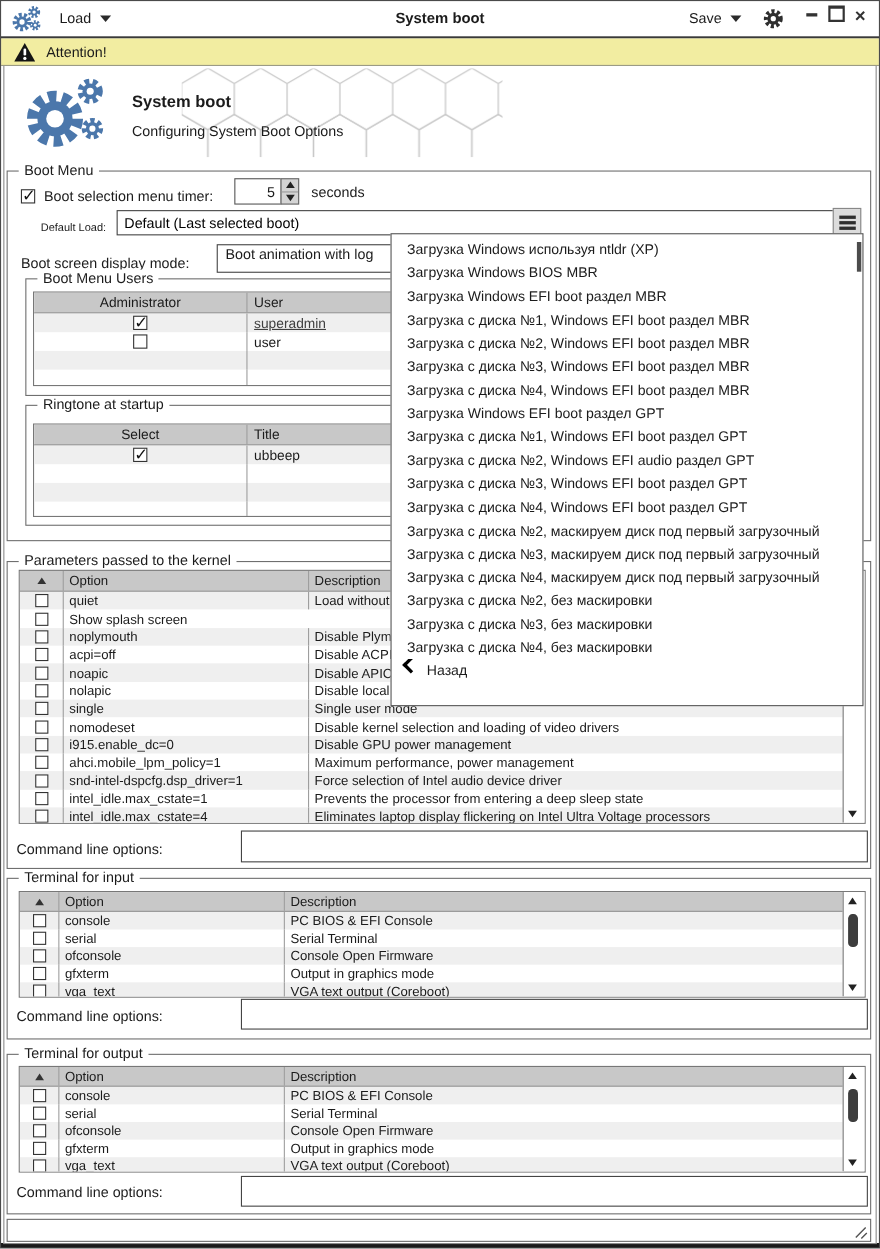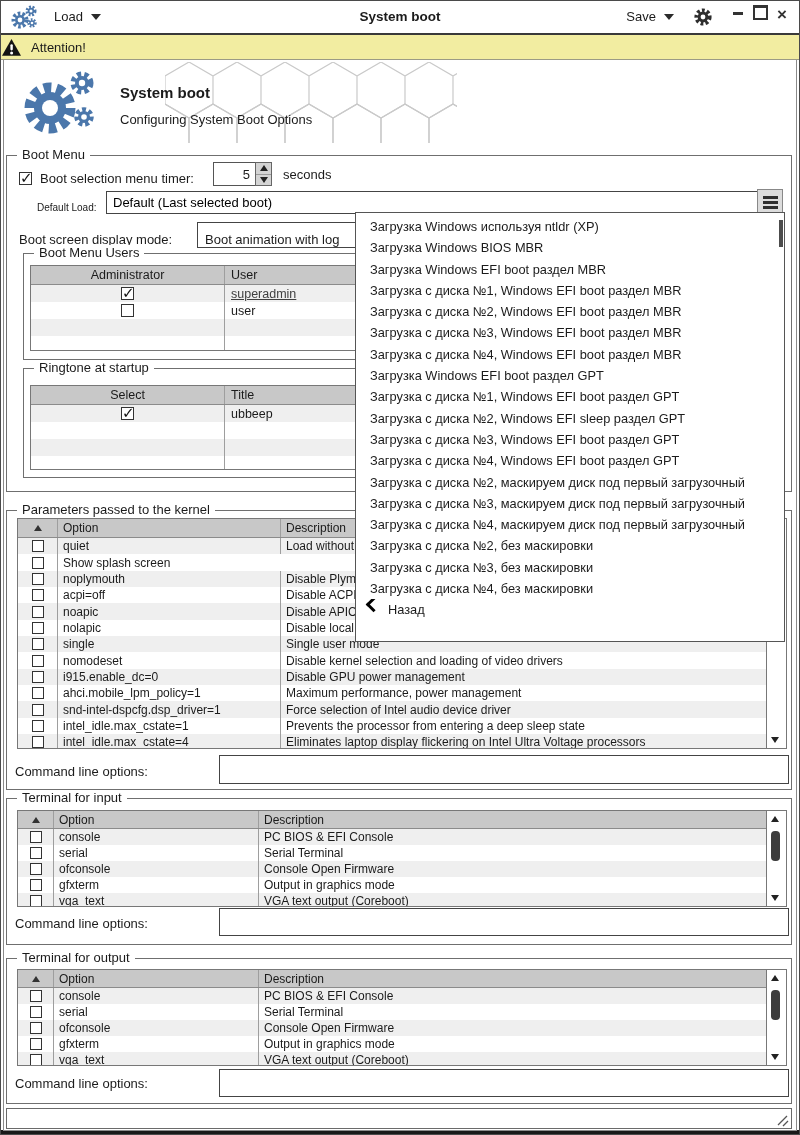--- a/index.html
+++ b/index.html
@@ -12,21 +12,21 @@
   .titlebar{position:absolute;left:0;top:0;width:800px;height:33px;background:#fff;border-bottom:2px solid #3a3a3a;display:flex;align-items:center}
   .tb-title{position:absolute;left:0;right:0;text-align:center;font-weight:bold;font-size:13.5px;pointer-events:none}
   .menu-item{display:flex;align-items:center;gap:8px;font-size:13px;margin-left:16px;cursor:default}
   .caret{width:0;height:0;border-left:5px solid transparent;border-right:5px solid transparent;border-top:6px solid #2b2b2b}
   .tb-right{margin-left:auto;display:flex;align-items:center;margin-right:10px}
   .wb{display:flex;align-items:center;justify-content:center;width:16px;height:20px;margin-left:6px}
   .wb-min-bar{width:10px;height:3px;background:#333;margin-bottom:6px}
   .wb-max-box{width:11px;height:10px;border:2px solid #333;border-top:3px solid #333;margin-bottom:8px}
   .wb-x{font-size:17px;font-weight:bold;color:#333;line-height:16px;margin-bottom:4px}
   
-  .attention{position:absolute;left:1px;top:35px;width:798px;height:25px;background:#f2eda1;border-bottom:1px solid #9b9b85;display:flex;align-items:center;gap:9px;box-sizing:border-box;font-size:13px}
+  .attention{position:absolute;left:1px;top:35px;width:798px;height:25px;background:#f2eda1;border-bottom:1px solid #9b9b85;display:flex;align-items:center;gap:9px;padding-left:11px;box-sizing:border-box;font-size:13px}
   
   .hexes{position:absolute;left:165px;top:62px}
   .logo{position:absolute;left:22px;top:70px}
   .hd-title{position:absolute;left:120px;top:84px;font-size:15px;font-weight:bold}
   .hd-sub{position:absolute;left:120px;top:112px;font-size:13px;font-weight:normal}
   
   .fieldset{position:absolute;border:1px solid #6f6f6f;background:transparent;box-sizing:border-box}
   .legend{position:absolute;top:-9px;left:10px;background:#fff;padding:0 5px;font-size:13px;white-space:nowrap}
   #fs-boot{left:6px;top:155px;width:786px;height:337px}
   .row-timer{position:absolute;left:12px;top:10px;display:flex;align-items:center;height:24px}
@@ -37,21 +37,21 @@
   .spin-half{flex:1;display:flex;align-items:center;justify-content:center}
   .spin-half.up{border-bottom:1px solid #9a9a9a}
   .tri-up{width:0;height:0;border-left:4px solid transparent;border-right:4px solid transparent;border-bottom:6px solid #222}
   .tri-dn{width:0;height:0;border-left:4px solid transparent;border-right:4px solid transparent;border-top:6px solid #222}
   .unit{font-size:13px;margin-left:11px}
   .lbl-default{position:absolute;left:30px;top:46px;font-size:10px}
   .inp-default{position:absolute;left:99px;top:35px;width:645px;height:21px;border:1px solid #444;font-size:13px;padding:0 0 0 6px;font-family:inherit}
   .btn-menu{position:absolute;left:750px;top:33px;width:26px;height:26px;background:#dcdcdc;border:1px solid #888;box-sizing:border-box;display:flex;flex-direction:column;justify-content:center;align-items:center;gap:2px}
   .btn-menu .bar{width:15px;height:3px;background:#2e2e2e}
   .lbl-display{position:absolute;left:12px;top:76px;font-size:13px}
-  .sel-display{position:absolute;left:190px;top:66px;width:173px;height:24px;border:1px solid #444;font-size:13px;display:flex;align-items:flex-end;padding-left:7px;background:#fff}
+  .sel-display{position:absolute;left:190px;top:66px;width:173px;height:24px;border:1px solid #444;font-size:13px;display:flex;align-items:flex-start;padding-left:7px;background:#fff}
   #fs-users{left:16px;top:97px;width:741px;height:107px}
   #fs-ring{left:16px;top:212px;width:741px;height:110px}
   
   .tbl{position:absolute;border:1px solid #777;background:#fff;box-sizing:border-box;overflow:hidden}
   #tbl-users{left:6px;top:11px;width:727px;height:86px}
   #tbl-ring{left:6px;top:16px;width:727px;height:85px}
   .trow{display:flex;height:17px;font-size:12.5px;align-items:stretch}
   .thead{background:#c8c8c8;border-bottom:1px solid #8b8b8b;height:18px}
   .td{display:flex;align-items:center;overflow:hidden;white-space:nowrap;box-sizing:border-box}
   .ctr{justify-content:center}
@@ -526,21 +526,21 @@
   <div>
       <div class="mi">Загрузка Windows используя ntldr (XP)</div>
       <div class="mi">Загрузка Windows BIOS MBR</div>
       <div class="mi">Загрузка Windows EFI boot раздел MBR</div>
       <div class="mi">Загрузка с диска №1, Windows EFI boot раздел MBR</div>
       <div class="mi">Загрузка с диска №2, Windows EFI boot раздел MBR</div>
       <div class="mi">Загрузка с диска №3, Windows EFI boot раздел MBR</div>
       <div class="mi">Загрузка с диска №4, Windows EFI boot раздел MBR</div>
       <div class="mi">Загрузка Windows EFI boot раздел GPT</div>
       <div class="mi">Загрузка с диска №1, Windows EFI boot раздел GPT</div>
-      <div class="mi">Загрузка с диска №2, Windows EFI sleep раздел GPT</div>
+      <div class="mi">Загрузка с диска №2, Windows EFI audio раздел GPT</div>
       <div class="mi">Загрузка с диска №3, Windows EFI boot раздел GPT</div>
       <div class="mi">Загрузка с диска №4, Windows EFI boot раздел GPT</div>
       <div class="mi">Загрузка с диска №2, маскируем диск под первый загрузочный</div>
       <div class="mi">Загрузка с диска №3, маскируем диск под первый загрузочный</div>
       <div class="mi">Загрузка с диска №4, маскируем диск под первый загрузочный</div>
       <div class="mi">Загрузка с диска №2, без маскировки</div>
       <div class="mi">Загрузка с диска №3, без маскировки</div>
       <div class="mi">Загрузка с диска №4, без маскировки</div>
     </div>
   <div class="mi back">

